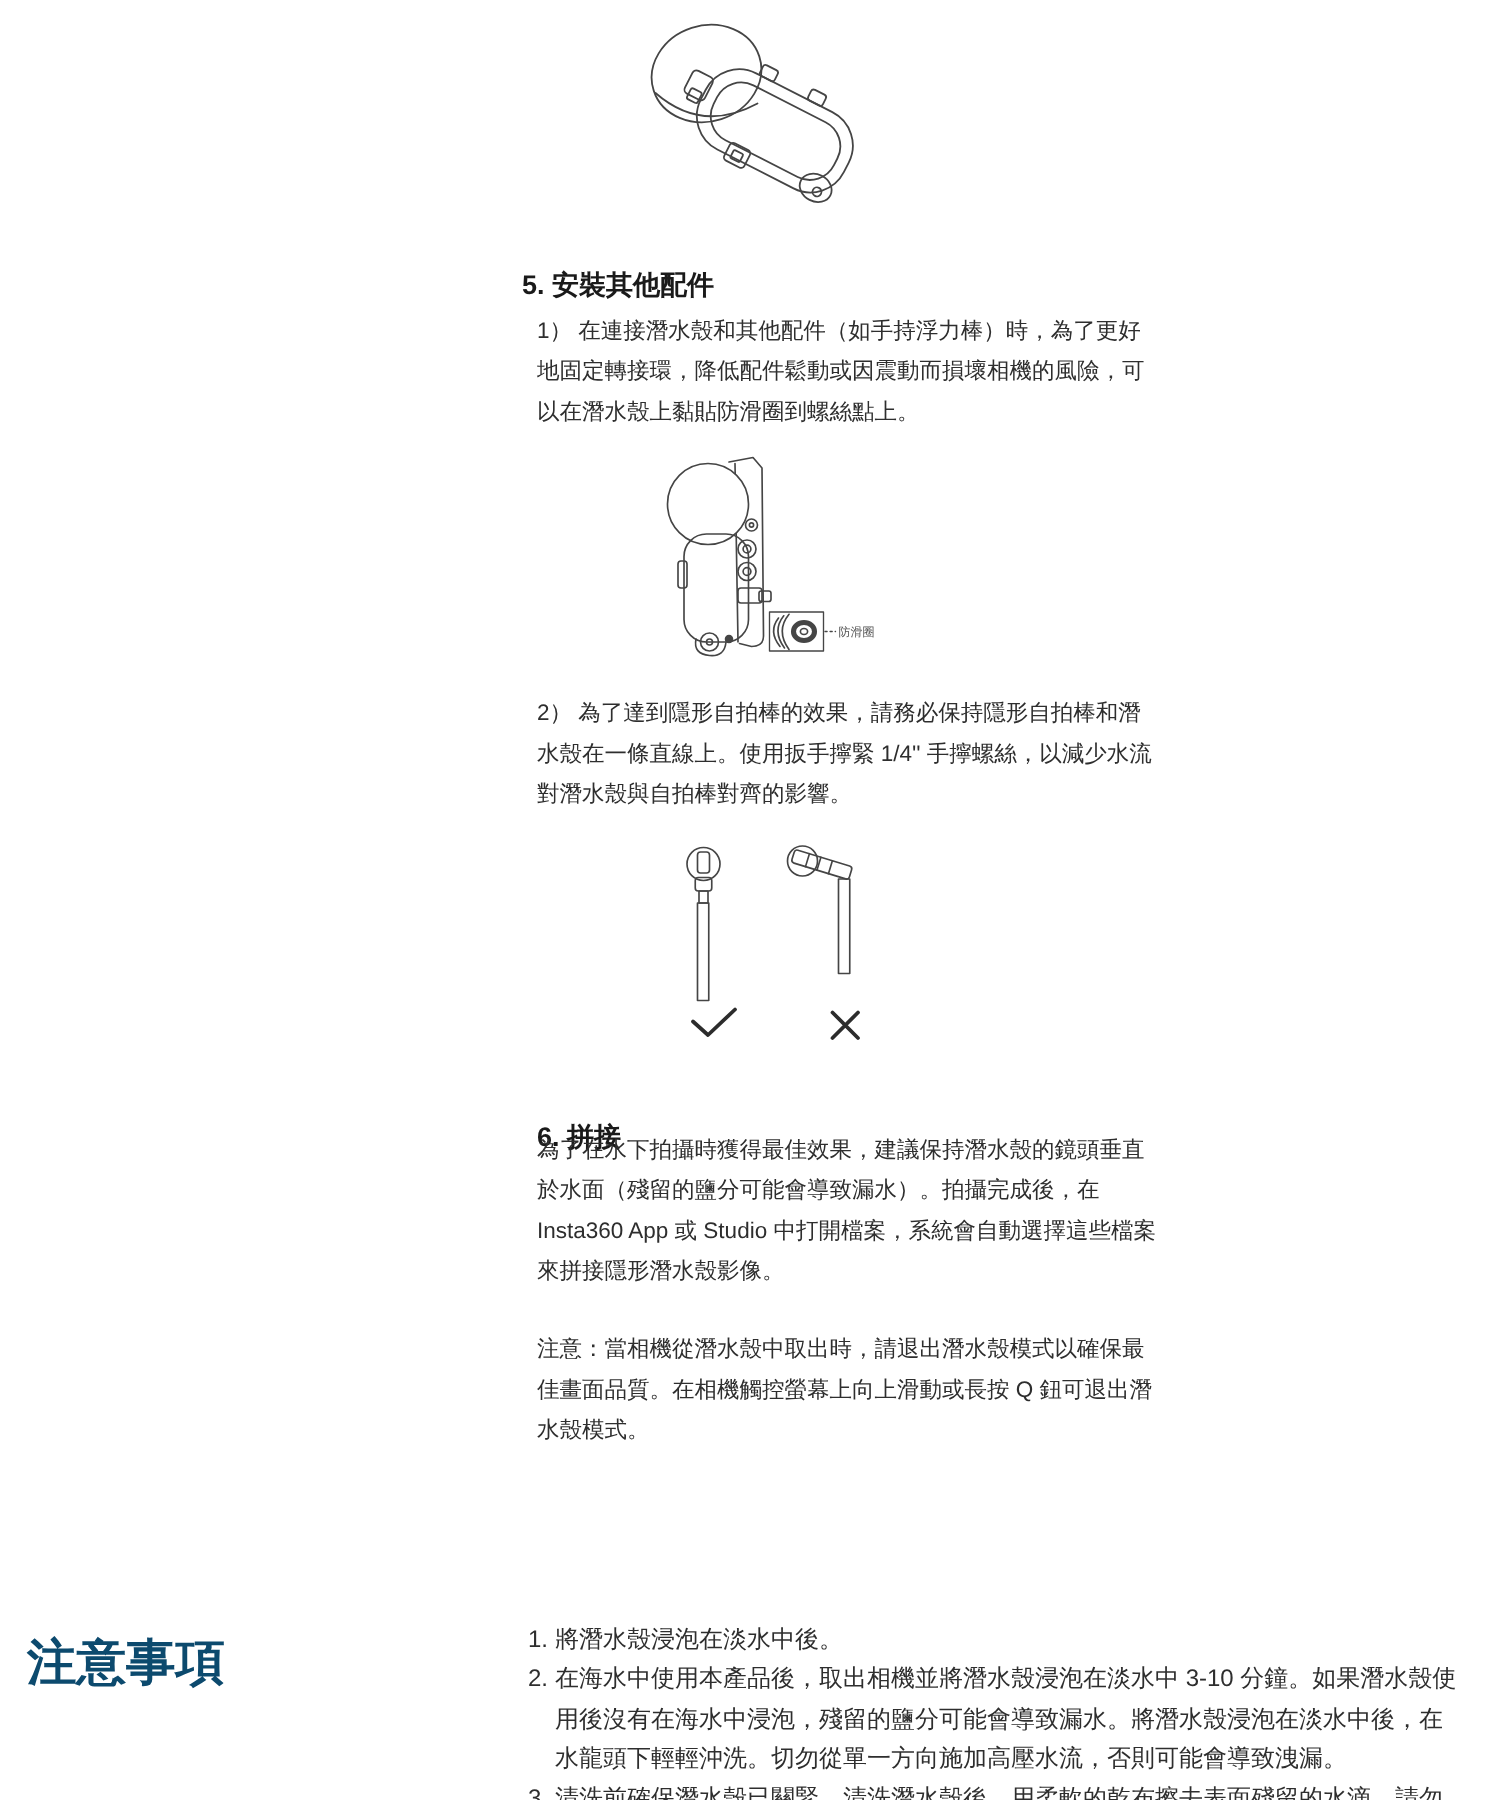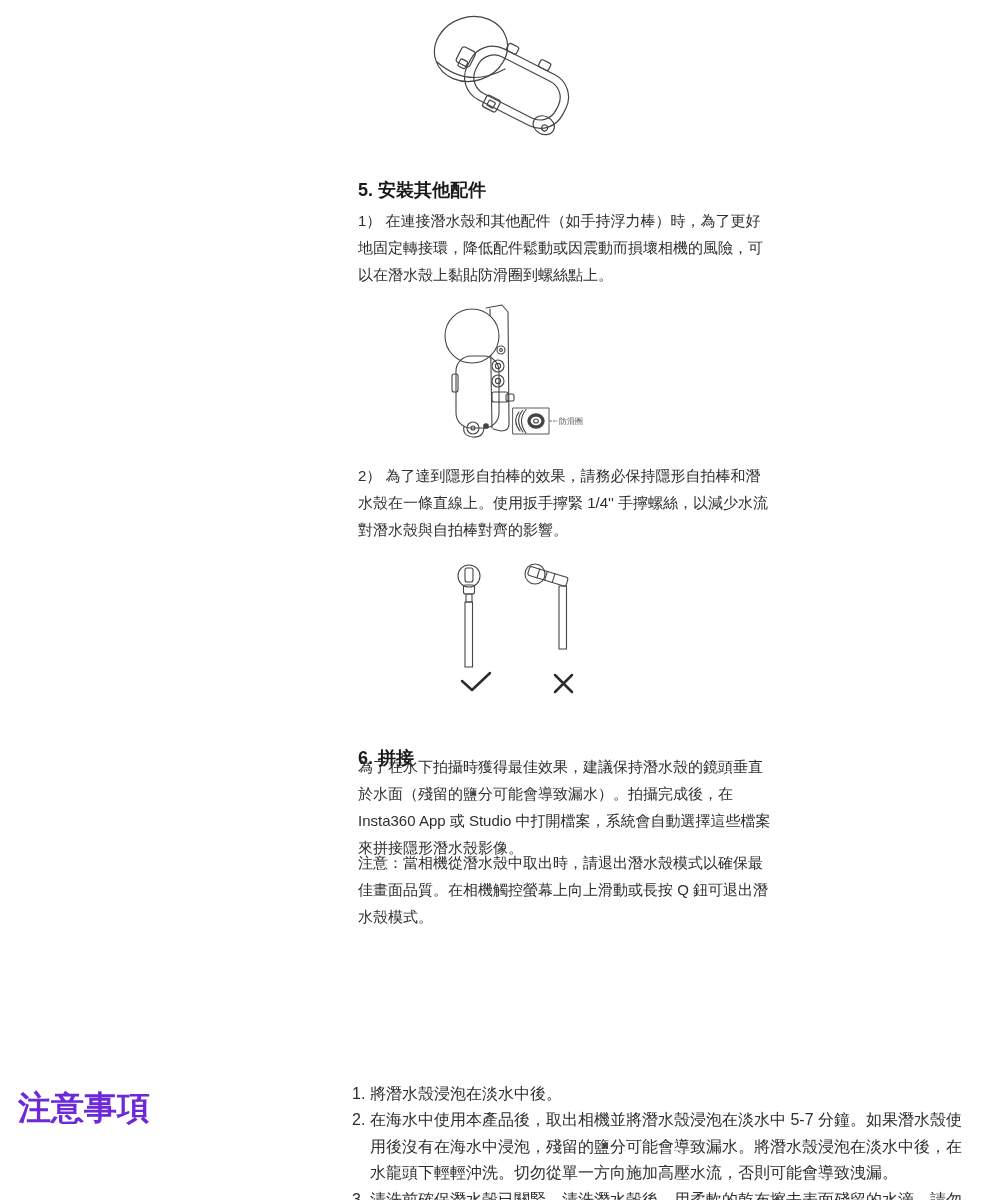--- a/index.html
+++ b/index.html
@@ -34,21 +34,21 @@
     font-size: 8px;
     color: #555555;
     white-space: nowrap;
     line-height: 10px;
   }
   h1.big-heading {
     position: absolute;
     margin: 0;
     font-size: 33px;
     font-weight: 700;
-    color: #6d28d9;
+    color: #0c4a6e;
     white-space: nowrap;
   }
   .notes-list {
     position: absolute;
     width: 622px;
     font-size: 16px;
     line-height: 26.4px;
     color: #2e2e2e;
   }
   .note-item { display: flex; align-items: flex-start; }
@@ -75,21 +75,21 @@
           <rect x="68" y="98" width="7" height="6" rx="1"></rect>
           <rect x="60" y="38" width="11" height="8" rx="2"></rect>
           <rect x="96" y="38" width="11" height="8" rx="2"></rect>
           <ellipse cx="128" cy="96" rx="11" ry="9"></ellipse>
           <circle cx="130" cy="98" r="3"></circle>
         </g>
       </g>
     </svg>
   </div>
 
-  <h2 class="sec-heading" style="left:358px; top:178px;">5. 安裝其他配件</h2>
+  <h2 class="sec-heading" style="left:348px; top:178px;">5. 安裝其他配件</h2>
 
   <p class="body-para" style="left:358px; top:207px;">1） 在連接潛水殼和其他配件（如手持浮力棒）時，為了更好地固定轉接環，降低配件鬆動或因震動而損壞相機的風險，可以在潛水殼上黏貼防滑圈到螺絲點上。</p>
 
   <div class="fig" style="left:440px; top:300px; width:150px; height:142px;">
     <svg viewBox="0 0 150 142" width="150" height="142">
       <g fill="none" stroke="#454545" stroke-width="1.1" stroke-linejoin="round" stroke-linecap="round">
         <path d="M 46 8 L 62 5 L 68 12 L 69 124 Q 69 131 61 131 L 53 129"></path>
         <path d="M 50 9 L 52 128"></path>
         <circle cx="32" cy="36" r="27" fill="#ffffff"></circle>
         <circle cx="61" cy="50" r="4"></circle>
@@ -141,32 +141,32 @@
       </g>
       <path d="M 24 125 L 34 134 L 52 117" fill="none" stroke="#2c2c2c" stroke-width="2.5" stroke-linecap="round" stroke-linejoin="round"></path>
       <path d="M 117 119 L 134 136 M 134 119 L 117 136" fill="none" stroke="#2c2c2c" stroke-width="2.5" stroke-linecap="round"></path>
     </svg>
   </div>
 
   <h2 class="sec-heading" style="left:358px; top:746px;">6. 拼接</h2>
 
   <p class="body-para" style="left:358px; top:753px;">為了在水下拍攝時獲得最佳效果，建議保持潛水殼的鏡頭垂直於水面（殘留的鹽分可能會導致漏水）。拍攝完成後，在 Insta360 App 或 Studio 中打開檔案，系統會自動選擇這些檔案來拼接隱形潛水殼影像。</p>
 
-  <p class="body-para" style="left:358px; top:849px;">注意：當相機從潛水殼中取出時，請退出潛水殼模式以確保最佳畫面品質。在相機觸控螢幕上向上滑動或長按 Q 鈕可退出潛水殼模式。</p>
+  <p class="body-para" style="left:358px; top:886px;">注意：當相機從潛水殼中取出時，請退出潛水殼模式以確保最佳畫面品質。在相機觸控螢幕上向上滑動或長按 Q 鈕可退出潛水殼模式。</p>
 
   <h1 class="big-heading" style="left:18px; top:1086px;">注意事項</h1>
 
   <div class="notes-list" style="left:352px; top:1081px;">
     <div class="note-item">
       <span class="note-num">1.</span>
       <span class="note-text">將潛水殼浸泡在淡水中後。</span>
     </div>
     <div class="note-item">
       <span class="note-num">2.</span>
-      <span class="note-text">在海水中使用本產品後，取出相機並將潛水殼浸泡在淡水中 5-7 分鐘。如果潛水殼使用後沒有在海水中浸泡，殘留的鹽分可能會導致漏水。將潛水殼浸泡在淡水中後，在水龍頭下輕輕沖洗。切勿從單一方向施加高壓水流，否則可能會導致洩漏。</span>
+      <span class="note-text">在海水中使用本產品後，取出相機並將潛水殼浸泡在淡水中 3-10 分鐘。如果潛水殼使用後沒有在海水中浸泡，殘留的鹽分可能會導致漏水。將潛水殼浸泡在淡水中後，在水龍頭下輕輕沖洗。切勿從單一方向施加高壓水流，否則可能會導致洩漏。</span>
     </div>
     <div class="note-item">
       <span class="note-num">3.</span>
       <span class="note-text">清洗前確保潛水殼已關緊，清洗潛水殼後，用柔軟的乾布擦去表面殘留的水滴，請勿</span>
     </div>
   </div>
 
 </div>
 
 </body></html>

